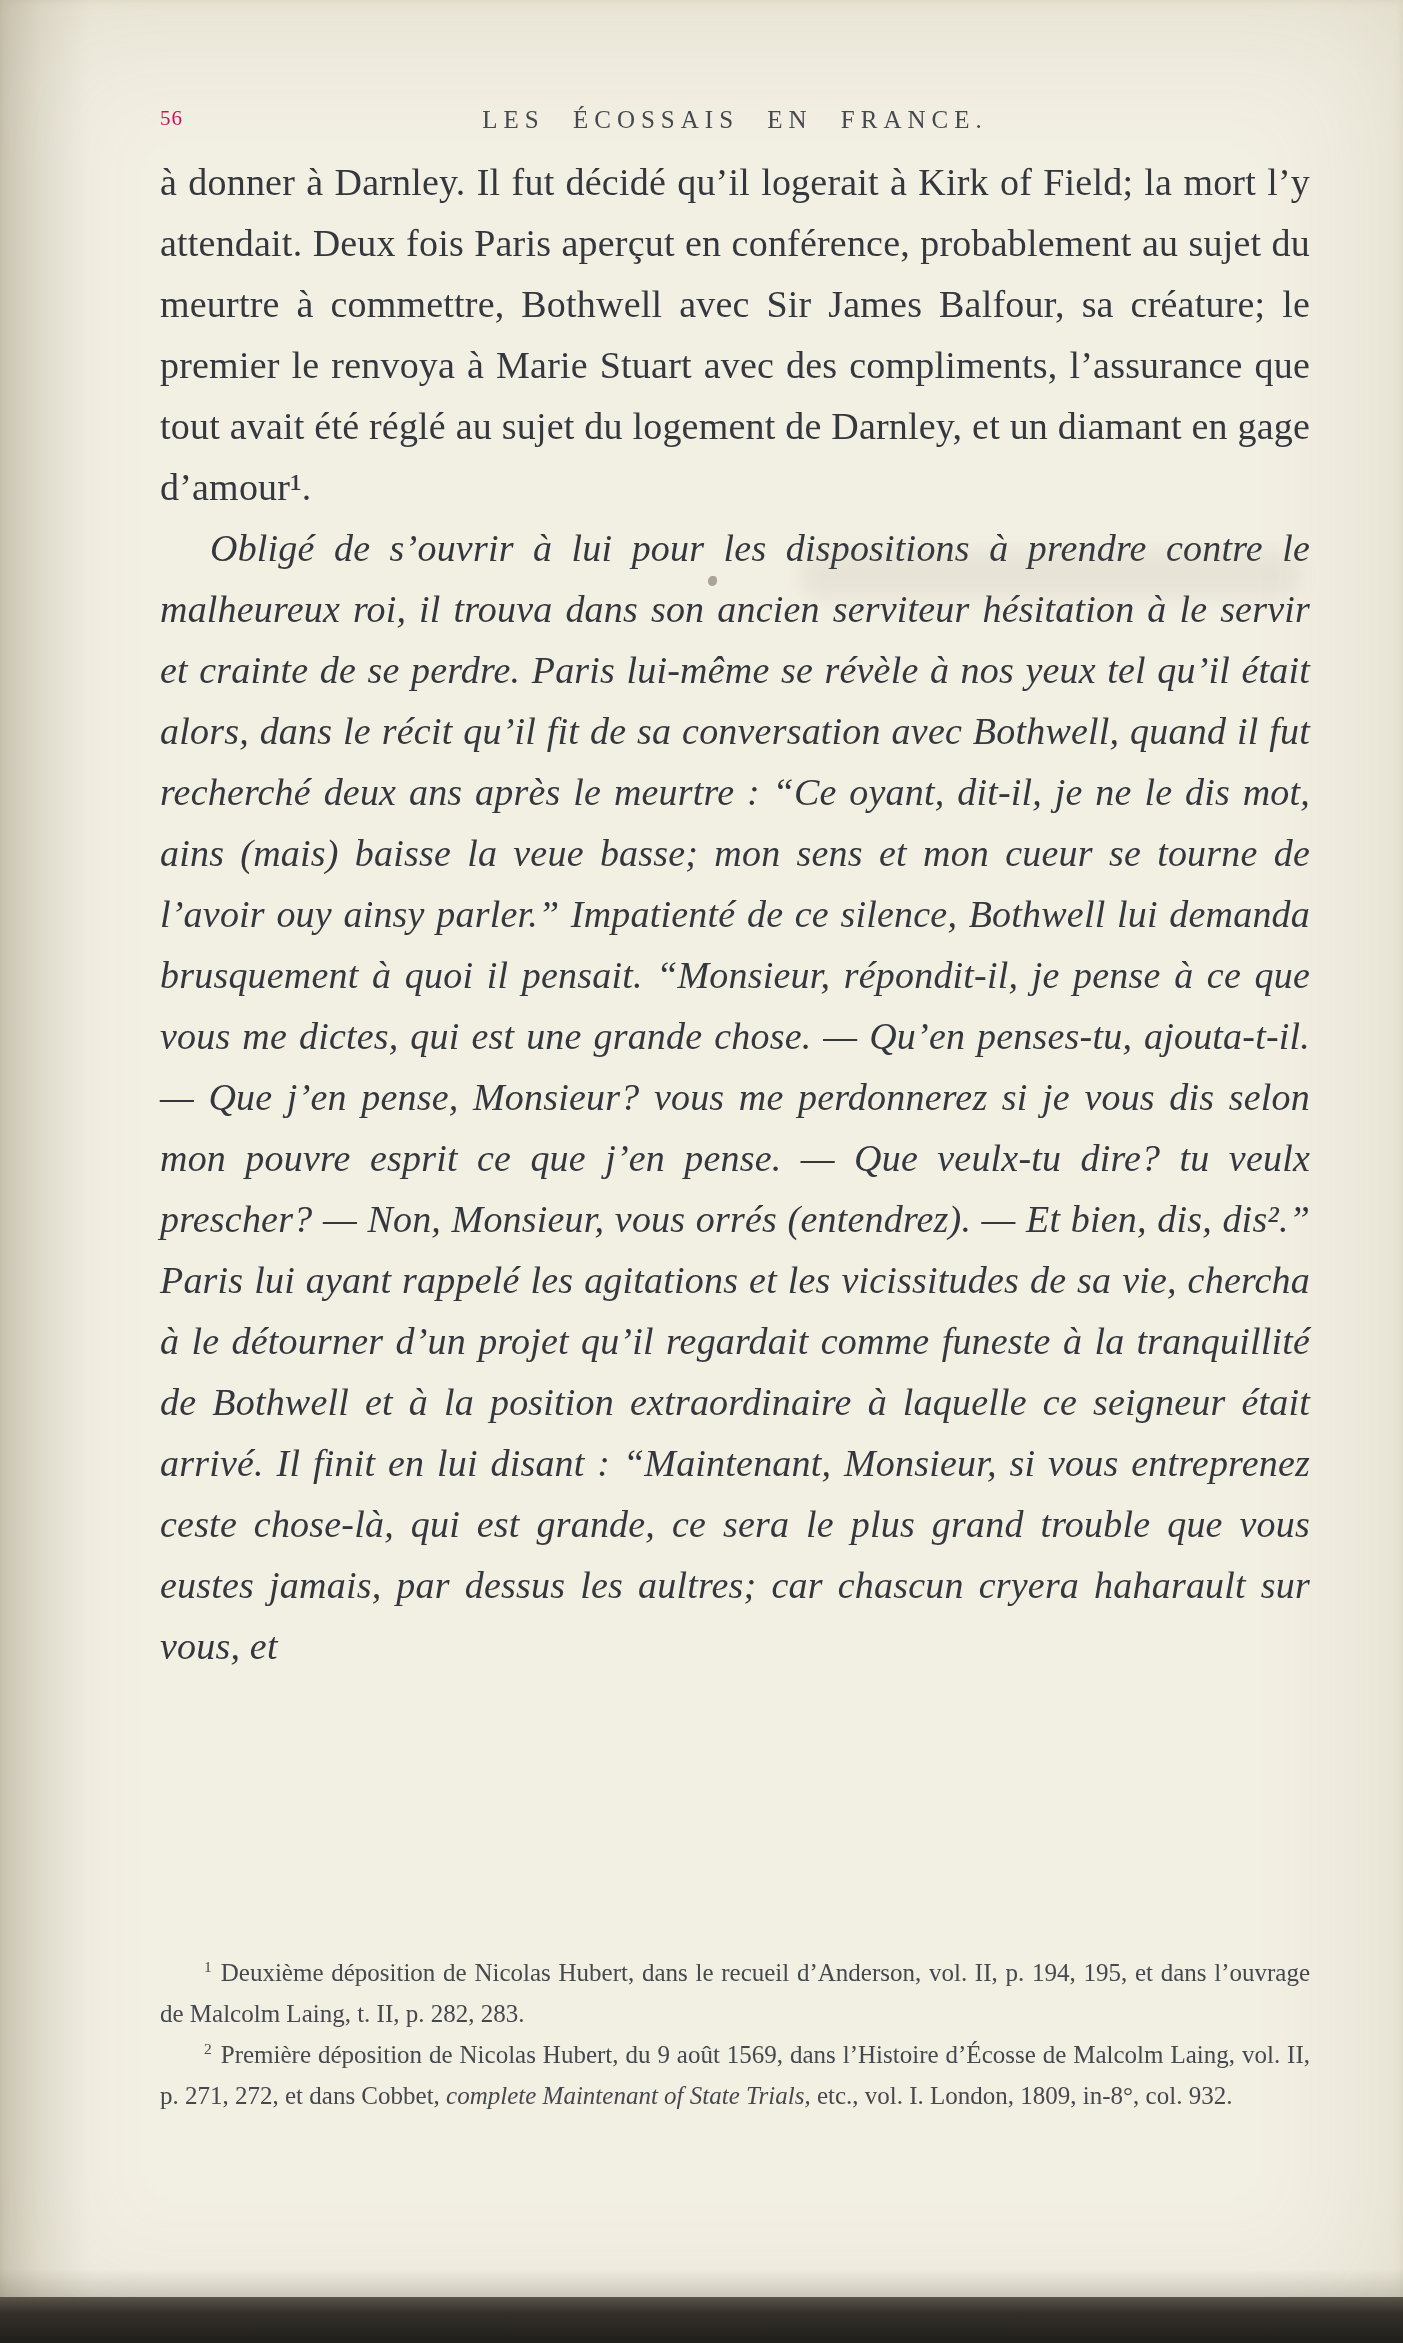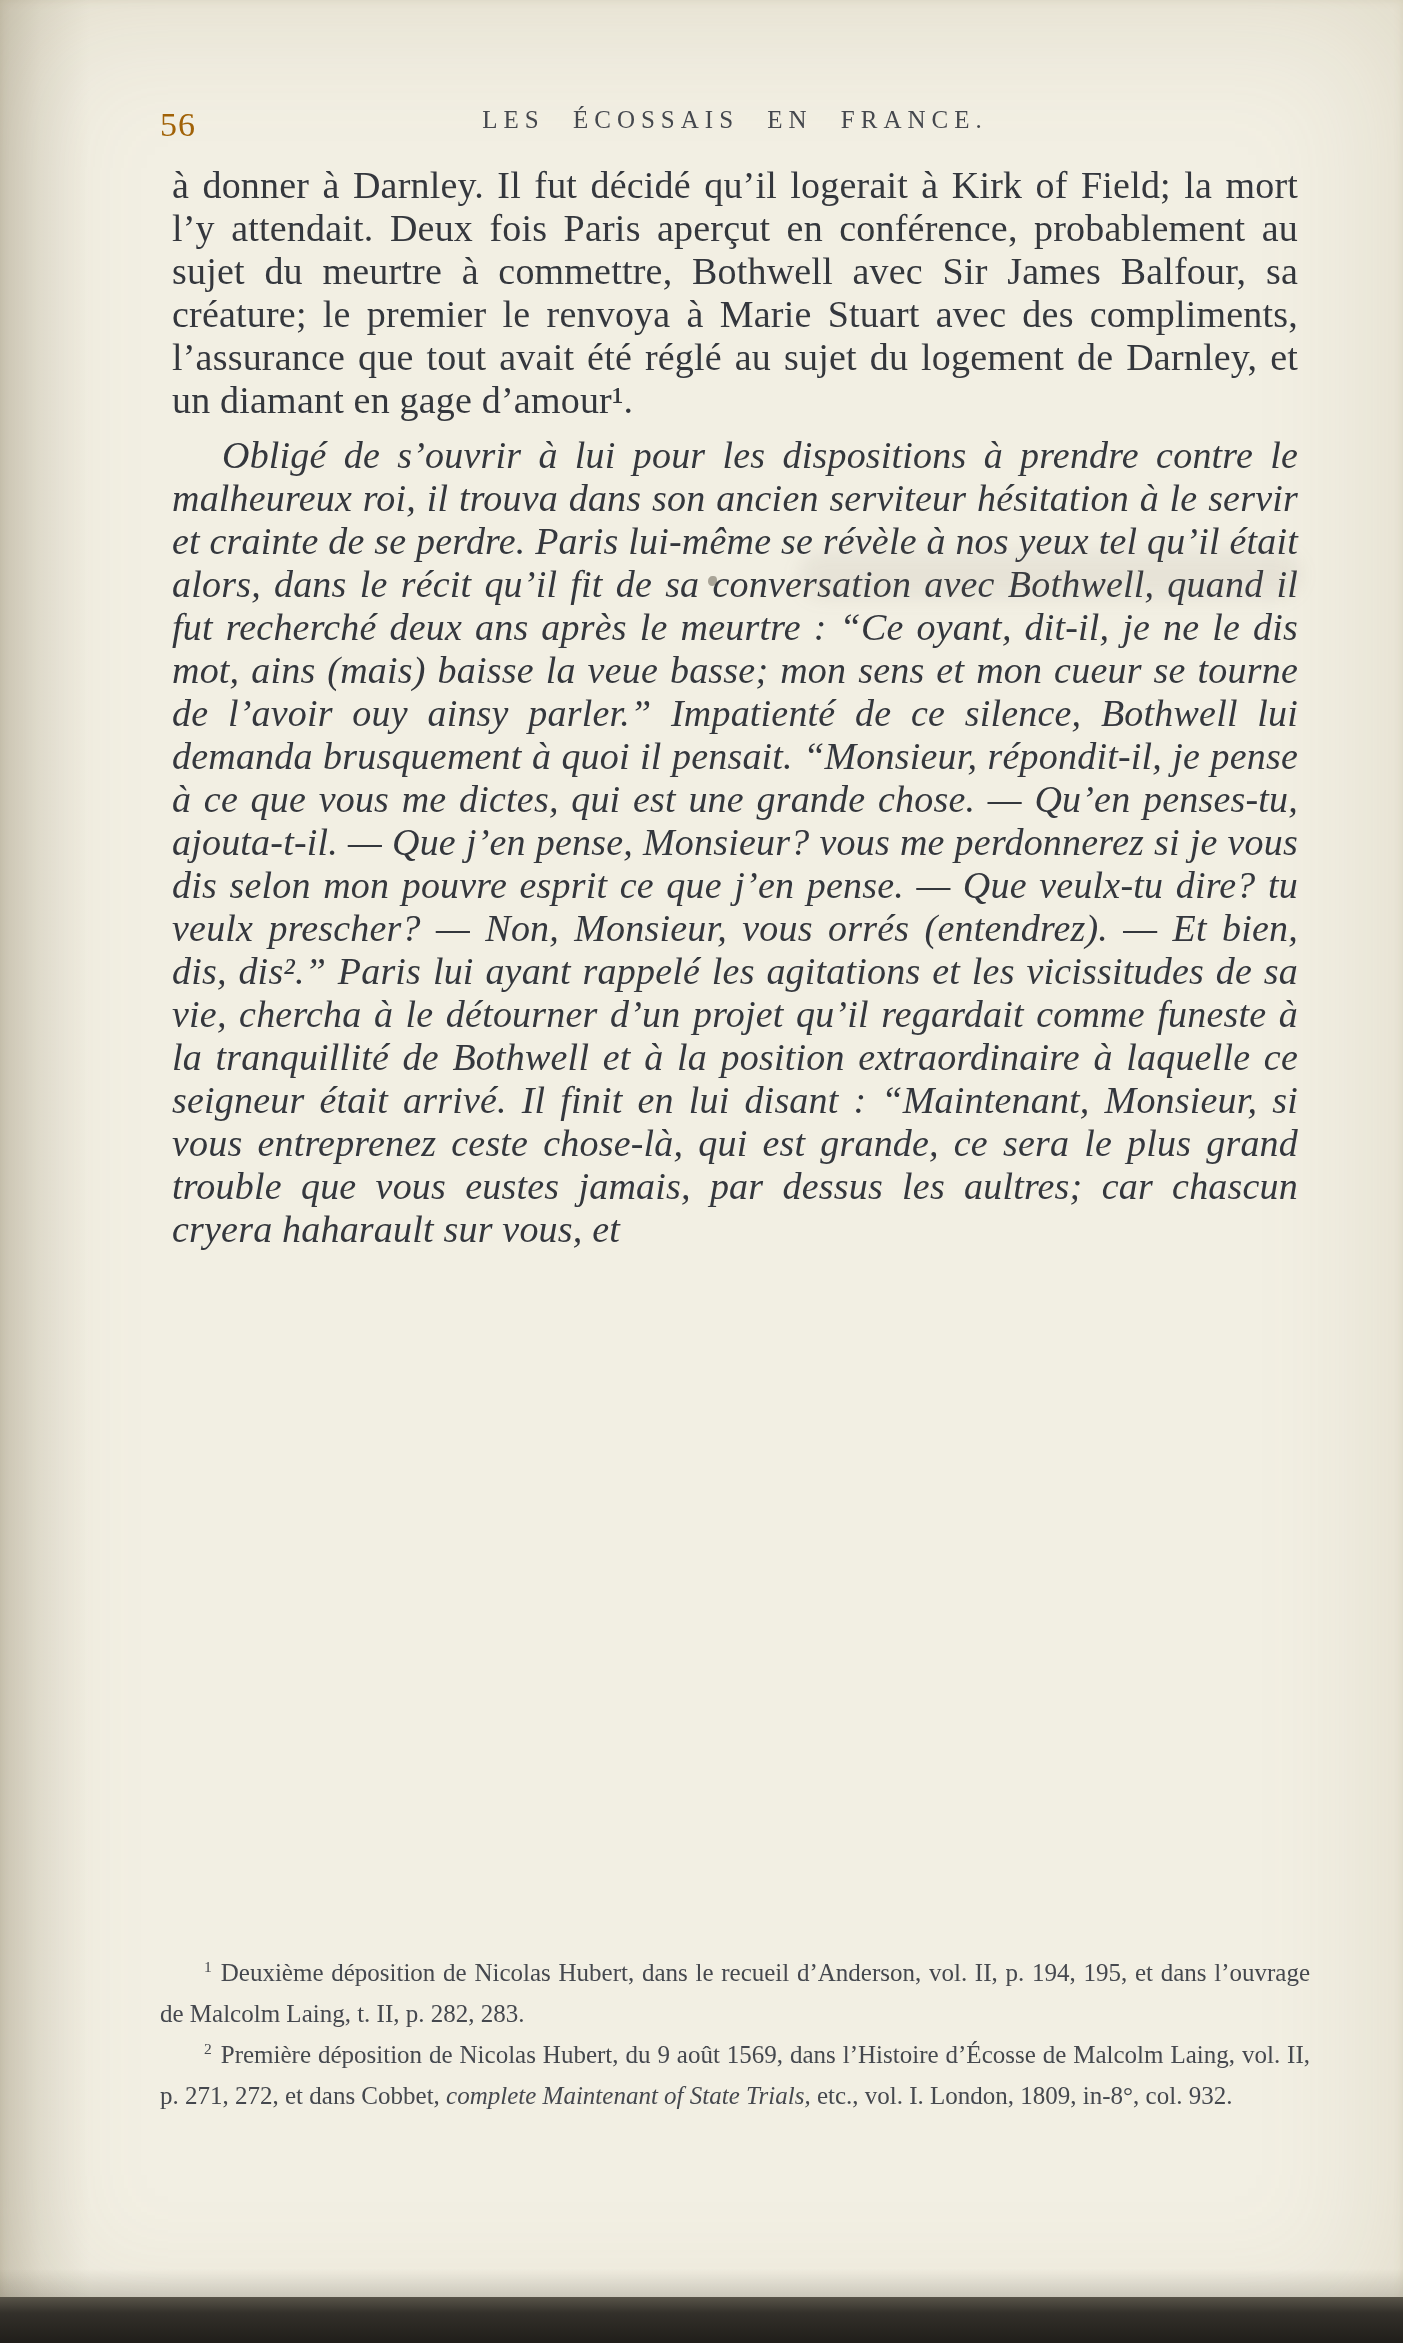--- a/index.html
+++ b/index.html
@@ -29,42 +29,42 @@
     position: absolute;
     top: 106px;
     left: 160px;
     width: 1150px;
     height: 40px;
   }
   .page-number {
     position: absolute;
     left: 0;
     top: 0;
-    font-size: 34px;
+    font-size: 21px;
     letter-spacing: 1px;
-    color: #a16207;
+    color: #be185d;
   }
   .running-title {
     display: block;
     text-align: center;
     font-size: 25px;
     letter-spacing: 6px;
     word-spacing: 16px;
     color: #45484e;
   }
   .text-block {
     position: absolute;
     top: 152px;
     left: 160px;
     width: 1150px;
   }
   .para {
-    margin: 12px;
+    margin: 0;
     font-size: 38px;
-    line-height: 43px;
+    line-height: 61px;
     text-align: justify;
     letter-spacing: 0.2px;
     color: #34373d;
   }
   .para-indent {
     text-indent: 50px;
     font-style: italic;
   }
   .ink-speck {
     position: absolute;

